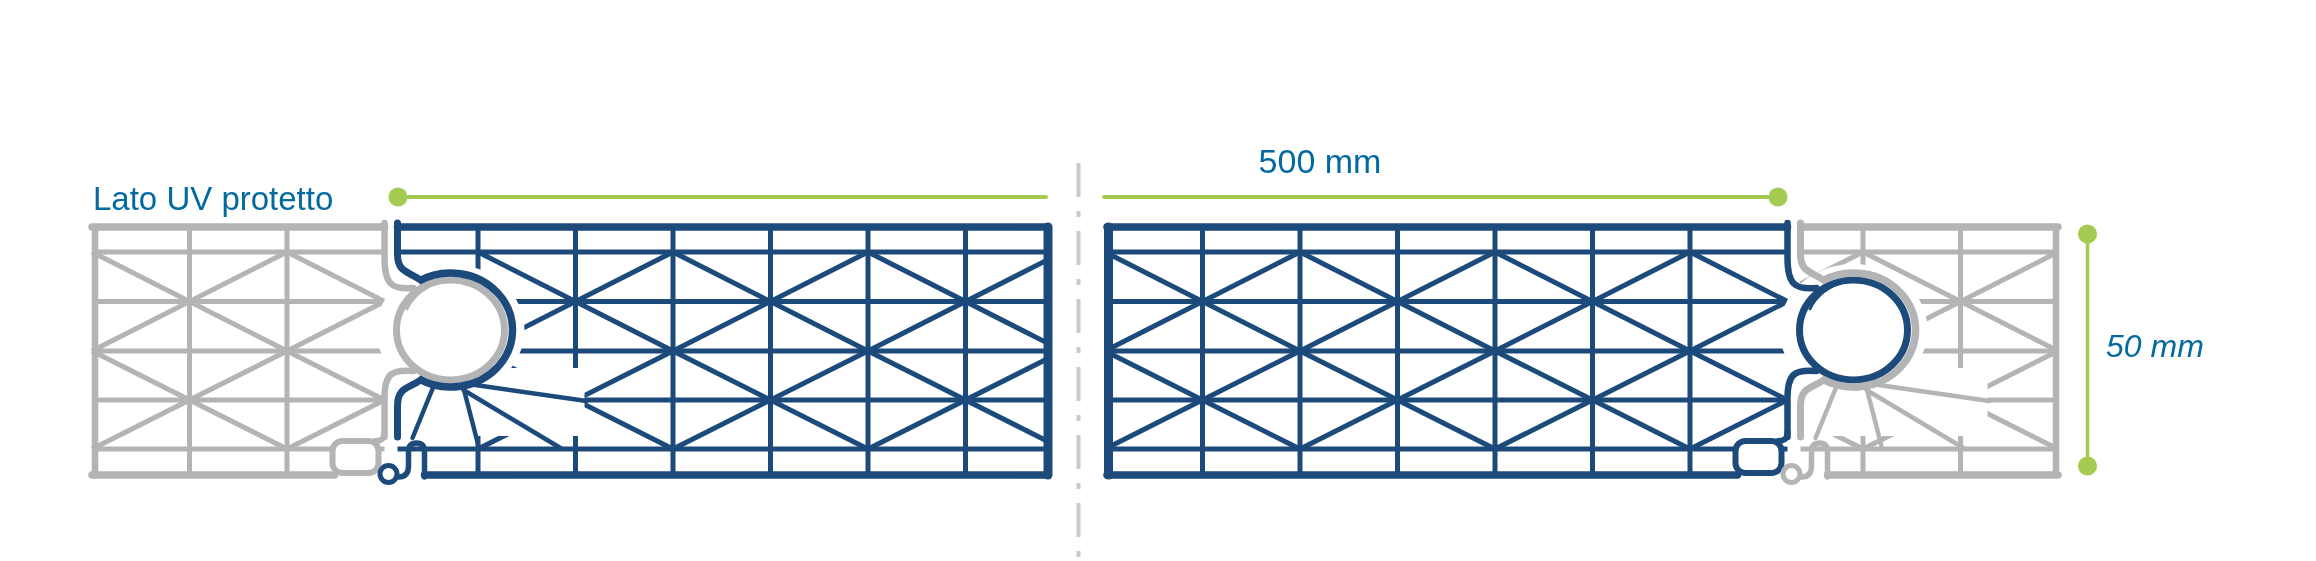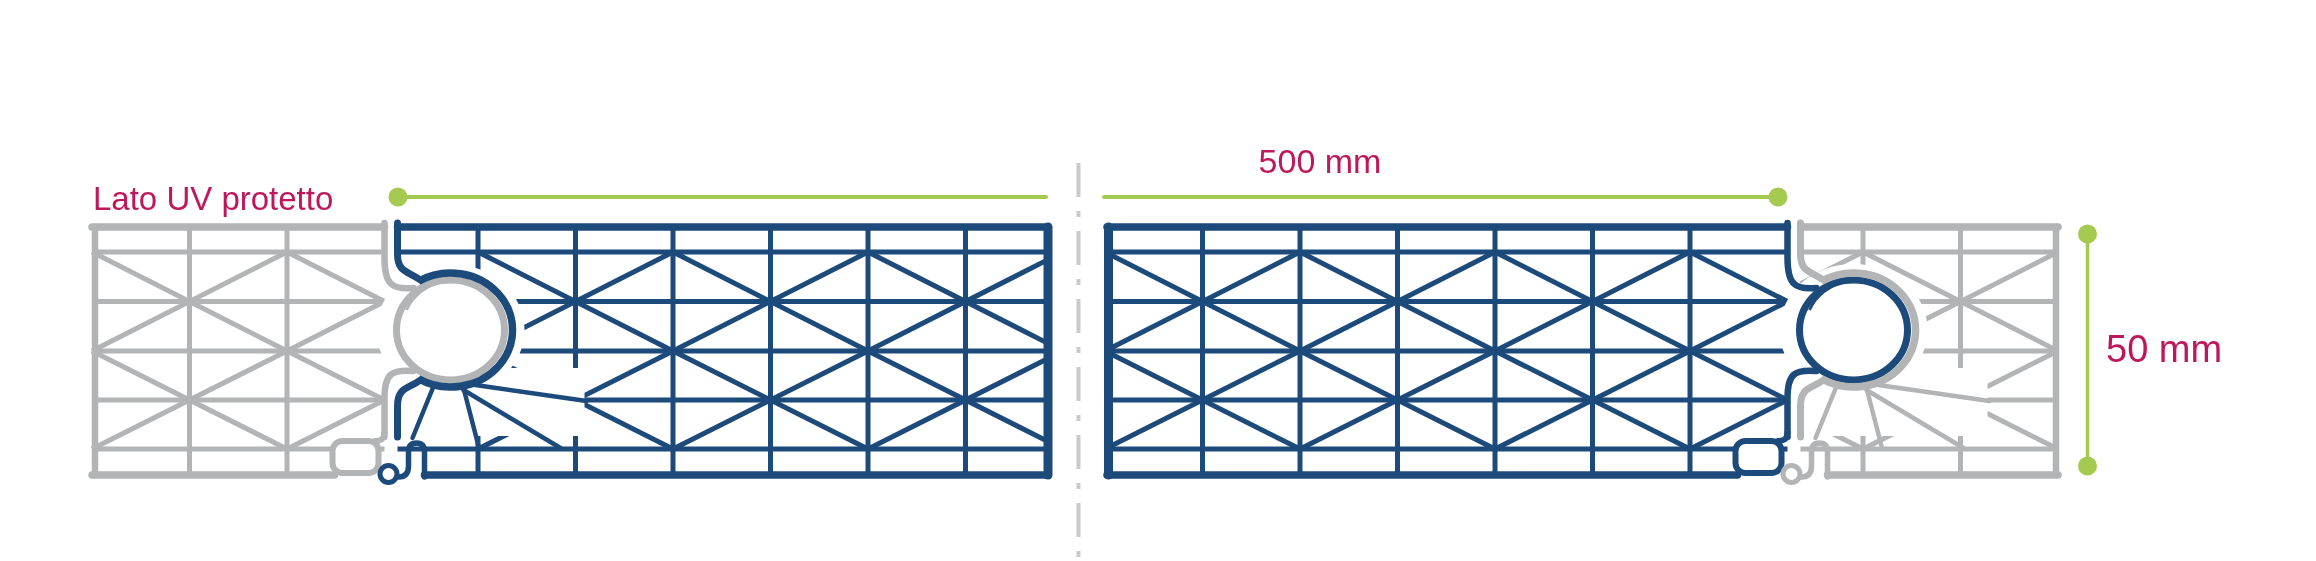--- a/index.html
+++ b/index.html
@@ -1,22 +1,22 @@
 <!DOCTYPE html>
 <html><head>
 <meta charset="utf-8">
 <style>
   html,body{margin:0;padding:0;background:#fff;}
   #stage{position:relative;width:2316px;height:561px;background:#fff;overflow:hidden;
          font-family:"Liberation Sans",sans-serif;}
   #diagram{position:absolute;left:0;top:0;}
-  .dim-label{position:absolute;color:#be185d;white-space:nowrap;line-height:1;}
+  .dim-label{position:absolute;color:#0369a1;white-space:nowrap;line-height:1;}
   .lbl-uv{left:93px;top:182px;font-size:33px;}
   .lbl-w{left:1320px;top:144px;font-size:34px;transform:translateX(-50%);}
-  .lbl-h{left:2106px;top:330px;font-size:38px;}
+  .lbl-h{left:2106px;top:330px;font-size:32px;font-style:italic;}
 </style>
 </head>
 <body>
 
 <div id="stage">
   <svg id="diagram" width="2316" height="561" viewBox="0 0 2316 561" xmlns="http://www.w3.org/2000/svg">
       <g>
         <line x1="92" y1="252" x2="384.5" y2="252" stroke="#B2B4B6" stroke-width="5" stroke-linecap="butt"></line>
         <line x1="92" y1="301.5" x2="384.5" y2="301.5" stroke="#B2B4B6" stroke-width="5" stroke-linecap="butt"></line>
         <line x1="92" y1="351" x2="384.5" y2="351" stroke="#B2B4B6" stroke-width="5" stroke-linecap="butt"></line>

